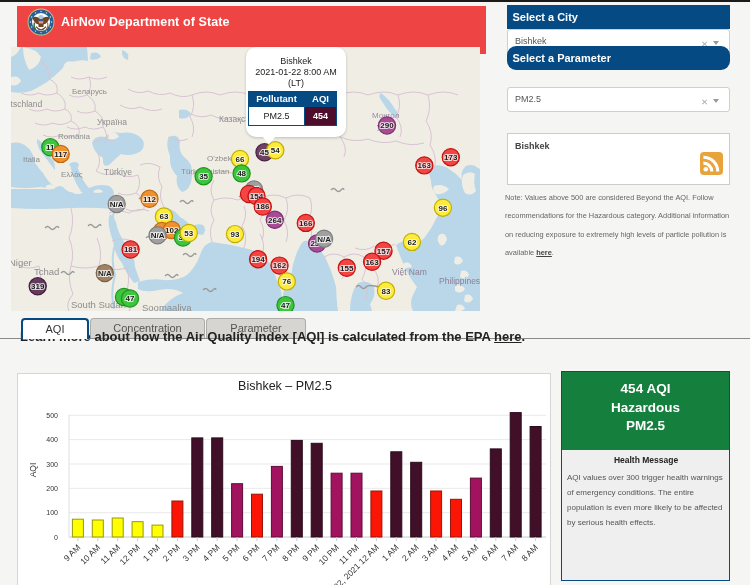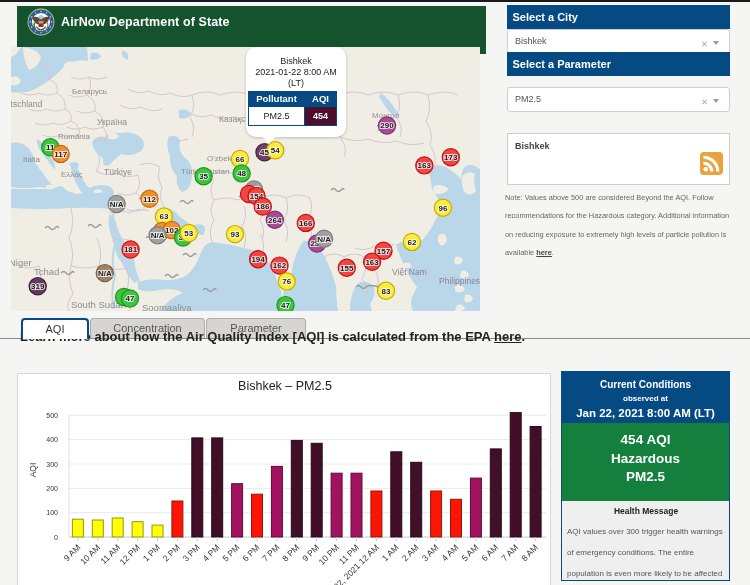--- a/index.html
+++ b/index.html
@@ -1,19 +1,19 @@
 <!DOCTYPE html>
 <html><head>
 <meta charset="utf-8">
 <style>
 * { margin:0; padding:0; box-sizing:border-box; }
 html,body { width:750px; height:585px; overflow:hidden; background:#f5f5f3; font-family:"Liberation Sans", sans-serif; position:relative; }
 .abs { position:absolute; }
 #topbar { left:0; top:0; width:750px; height:2px; background:#1a1a1a; }
-#hdr { left:17px; top:6px; width:469px; height:48px; background:#14532d; }
+#hdr { left:17px; top:6px; width:469px; height:48px; background:#ef4444; }
 #hdr .title { position:absolute; left:44px; top:9px; color:#fff; font-size:12.5px; font-weight:bold; letter-spacing:0.1px; }
 #map { left:11px; top:47px; width:469px; height:264px; background:#fdba74; overflow:hidden; }
 
 #tip { left:246px; top:47px; width:100px; height:90px; background:#fff; border-radius:10px; box-shadow:0 1px 3px rgba(0,0,0,0.2); z-index:20; font-size:9px; color:#222; text-align:center; }
 #tip .tri { position:absolute; left:16px; top:89px; width:0; height:0; border-left:7px solid transparent; border-right:7px solid transparent; border-top:8px solid #fff; }
 #tip .t1 { margin-top:9px; line-height:11px; }
 #tip table { border-collapse:collapse; margin:2px 0 0 2px;padding-left:24px; }
 #tip th { background:#054a82; color:#fff; font-size:9.5px; padding:1px 0 2px 0; border:1.5px solid #054a82; }
 #tip th.c1 { width:56px; }
 #tip th.c2 { width:32px; }
@@ -40,21 +40,21 @@
 #note b { color:#444; }
 
 #cc { left:561px; top:371px; width:169px; height:210px; border:1px solid #054a82; background:#efefef; overflow:hidden; }
 #cc .h { background:#054a82; color:#fff; text-align:center; height:51px; padding-top:7px; }
 #cc .h .l1 { font-size:10px; font-weight:bold; }
 #cc .h .l2 { font-size:8px; font-weight:bold; margin-top:4px; }
 #cc .h .l3 { font-size:11.5px; font-weight:bold; margin-top:4px; }
 #cc .m { background:#15803d; color:#fff; text-align:center; font-weight:bold; font-size:13.5px; line-height:18.5px; height:78px; padding-top:8px; }
 #cc .g { padding:5px 4px 5px 5px; }
 #cc .g .hm { text-align:center; font-size:8.5px; font-weight:bold; color:#222; margin-bottom:5px; }
-#cc .g .tx { font-size:8px; color:#555; line-height:21px; }
+#cc .g .tx { font-size:8px; color:#555; line-height:15px; }
 </style>
 </head>
 <body>
 <div class="abs" id="topbar"></div>
 <div class="abs" id="hdr">
   <svg class="abs" style="left:10px; top:2px;" width="28" height="28" viewBox="0 0 28 28">
     <circle cx="14" cy="14" r="13.4" fill="#cdd37a"></circle>
     <circle cx="14" cy="14" r="12.6" fill="#2b5e97"></circle>
     <g fill="#ffffff" opacity="0.85">
       <circle cx="14" cy="3.4" r="0.7"></circle>
@@ -358,37 +358,32 @@
 <rect x="492.2" y="38.6" width="11.0" height="124.4" fill="#411028" stroke="#2b0a1b" stroke-width="1"></rect>
 <line x1="497.7" y1="163.0" x2="497.7" y2="167.0" stroke="#c3ccd6" stroke-width="1"></line>
 <text x="500.7" y="174.0" font-size="8.5" fill="#333" text-anchor="end" transform="rotate(-45 500.7 174.0)" font-family="Liberation Sans, sans-serif">7 AM</text>
 <rect x="512.1" y="52.5" width="11.0" height="110.5" fill="#411028" stroke="#2b0a1b" stroke-width="1"></rect>
 <line x1="517.6" y1="163.0" x2="517.6" y2="167.0" stroke="#c3ccd6" stroke-width="1"></line>
 <text x="520.6" y="174.0" font-size="8.5" fill="#333" text-anchor="end" transform="rotate(-45 520.6 174.0)" font-family="Liberation Sans, sans-serif">8 AM</text>
 </svg></div>
 
 <div class="abs selhdr" style="top:5px;">Select a City</div>
 <div class="abs selbox" style="top:29px;">Bishkek<span class="x">✕</span><span class="car"></span></div>
-<div class="abs selhdr" style="top:52px;">Select a Parameter</div>
+<div class="abs selhdr" style="top:46px;border-radius:9px;">Select a Parameter</div>
 <div class="abs selbox" style="top:87px;">PM2.5<span class="x">✕</span><span class="car"></span></div>
 <div class="abs" id="rssbox">
   <div class="nm">Bishkek</div>
   <svg class="abs" style="left:192px; top:18px;" width="23" height="23" viewBox="0 0 23 23">
     <rect x="0" y="0" width="23" height="23" rx="4" fill="#e9a33c"></rect>
     <circle cx="5.8" cy="17.2" r="2.3" fill="#fff"></circle>
     <path d="M3.4 9.6 A10 10 0 0 1 13.4 19.6 L10.3 19.6 A6.9 6.9 0 0 0 3.4 12.7 Z" fill="#fff"></path>
     <path d="M3.4 3.7 A15.9 15.9 0 0 1 19.3 19.6 L16.2 19.6 A12.8 12.8 0 0 0 3.4 6.8 Z" fill="#fff"></path>
   </svg>
 </div>
 <div class="abs" id="note">Note: Values above 500 are considered Beyond the AQI. Follow recommendations for the Hazardous category. Additional information on reducing exposure to extremely high levels of particle pollution is available <b><u>here</u></b>.</div>
 
 <div class="abs" id="cc">
-  <div class="h">
-    <div class="l1">Current Conditions</div>
-    <div class="l2">observed at</div>
-    <div class="l3">Jan 22, 2021 8:00 AM (LT)</div>
-  </div>
   <div class="m">454 AQI<br>Hazardous<br>PM2.5</div>
   <div class="g">
     <div class="hm">Health Message</div>
     <div class="tx">AQI values over 300 trigger health warnings of emergency conditions. The entire population is even more likely to be affected by serious health effects.</div>
   </div>
 </div>
 
 </body></html>

